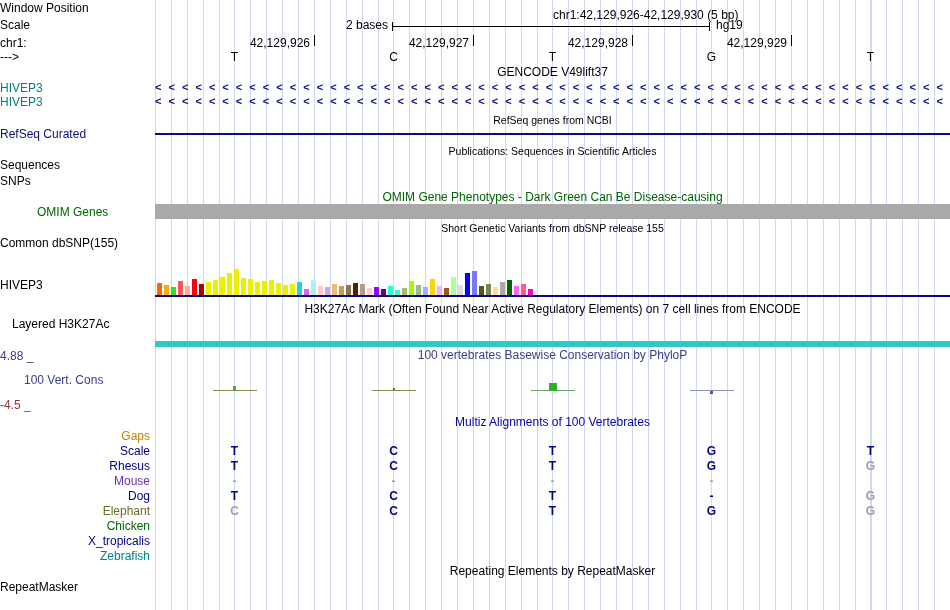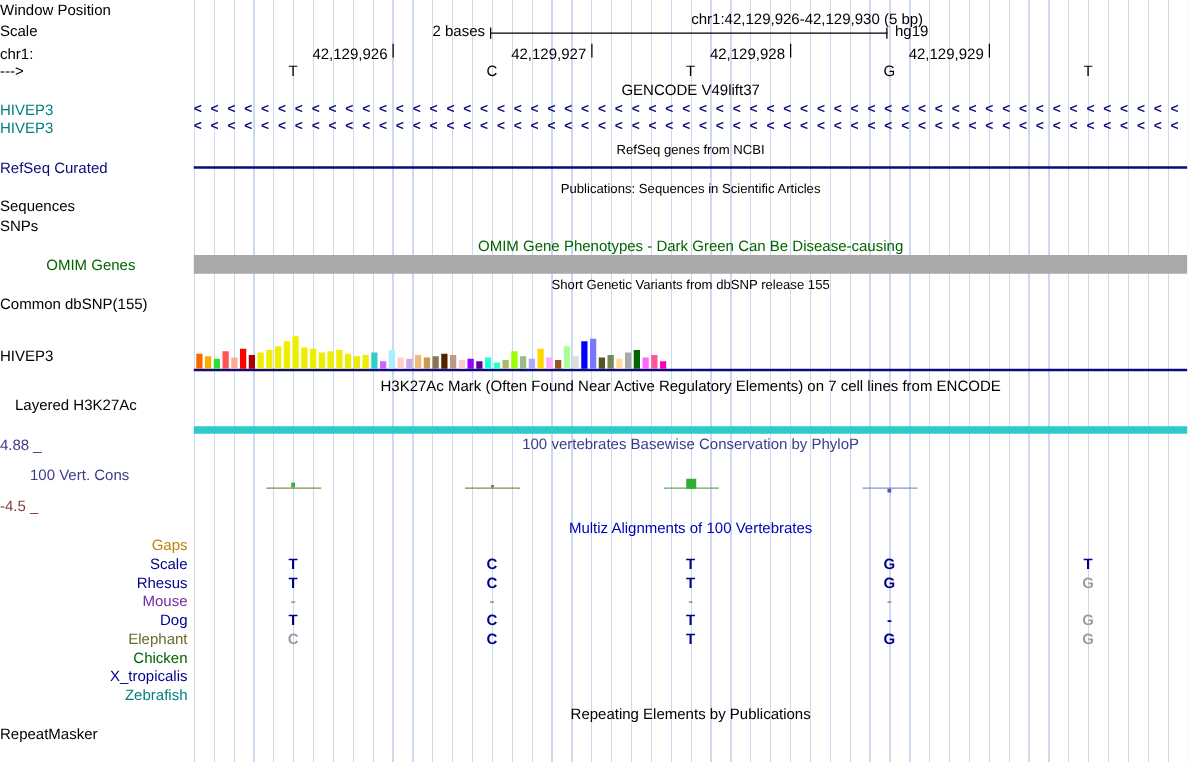--- a/index.html
+++ b/index.html
@@ -63,21 +63,21 @@
   <div class="lbl la" style="top:317px">Layered H3K27Ac</div>
   <div class="shape" style="left: 155px; top: 341px; width: 795px; height: 6px; background: rgb(46, 201, 201);"></div>
 
   <div class="lbl" style="top: 349px; color: rgb(60, 60, 140);">4.88 _</div>
   <div class="ct" style="top: 349px; color: rgb(60, 60, 140);">100 vertebrates Basewise Conservation by PhyloP</div>
   <div class="lbl la" style="top: 373px; color: rgb(60, 60, 140); margin-left: 12px;">100 Vert. Cons</div>
   <div class="lbl" style="top: 398px; color: rgb(140, 60, 60);">-4.5 _</div>
 
   <div class="ct" style="top: 416px; color: rgb(0, 0, 180);">Multiz Alignments of 100 Vertebrates</div>
 
-  <div class="ct" style="top:565px">Repeating Elements by Publications</div>
+  <div class="ct" style="top:565px">Repeating Elements by RepeatMasker</div>
   <div class="lbl" style="top:580px">RepeatMasker</div>
 
   <div id="species-labels">
       <div style="position: absolute; left: 0px; top: 429px; width: 150px; text-align: right; font-size: 12px; line-height: 14px; color: rgb(184, 134, 11);">Gaps</div>
       <div style="position: absolute; left: 0px; top: 444px; width: 150px; text-align: right; font-size: 12px; line-height: 14px; color: rgb(0, 0, 139);">Scale</div>
       <div style="position: absolute; left: 0px; top: 459px; width: 150px; text-align: right; font-size: 12px; line-height: 14px; color: rgb(0, 0, 139);">Rhesus</div>
       <div style="position: absolute; left: 0px; top: 474px; width: 150px; text-align: right; font-size: 12px; line-height: 14px; color: rgb(111, 45, 168);">Mouse</div>
       <div style="position: absolute; left: 0px; top: 489px; width: 150px; text-align: right; font-size: 12px; line-height: 14px; color: rgb(0, 0, 139);">Dog</div>
       <div style="position: absolute; left: 0px; top: 504px; width: 150px; text-align: right; font-size: 12px; line-height: 14px; color: rgb(107, 107, 42);">Elephant</div>
       <div style="position: absolute; left: 0px; top: 519px; width: 150px; text-align: right; font-size: 12px; line-height: 14px; color: rgb(0, 100, 0);">Chicken</div>

